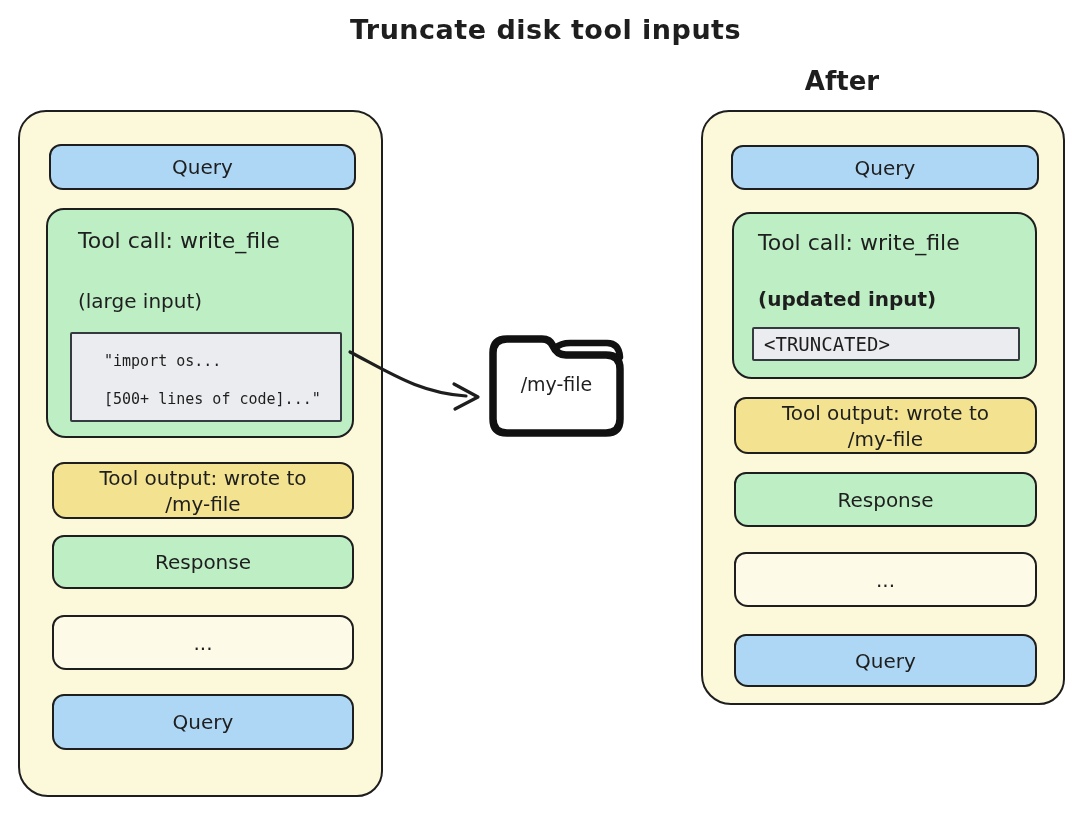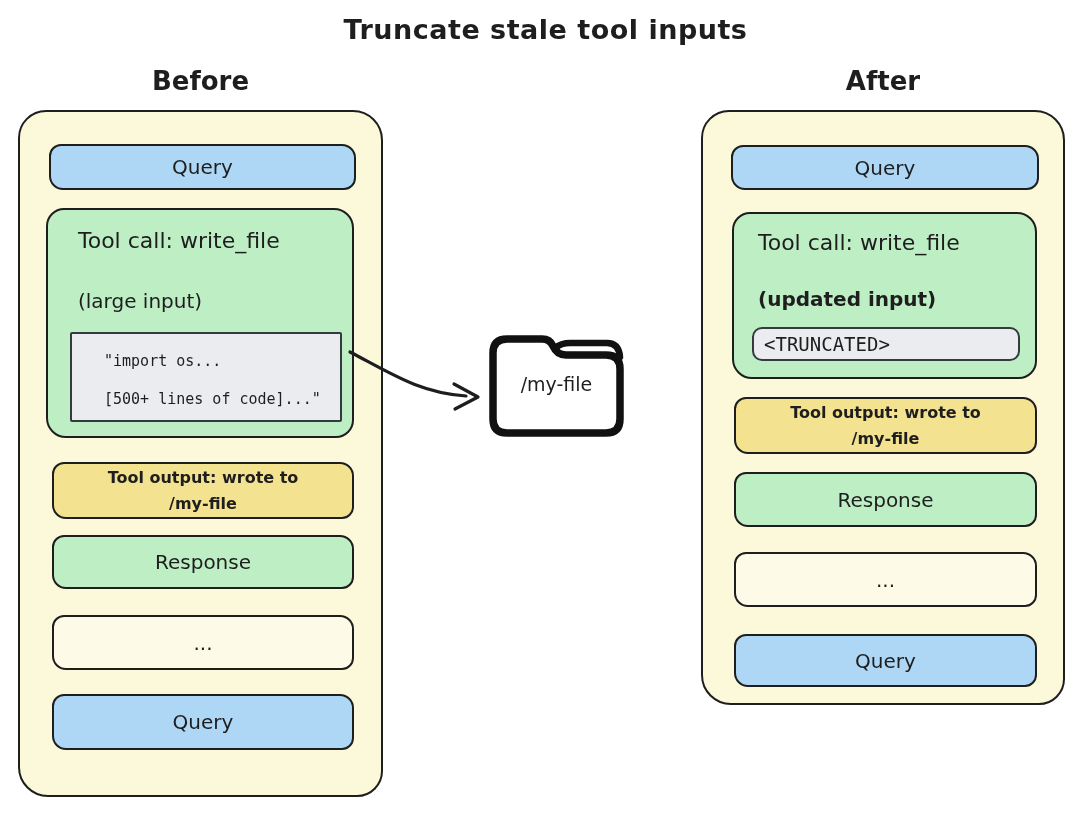--- a/index.html
+++ b/index.html
@@ -13,37 +13,37 @@
     position:relative;width:1091px;height:814px;background:var(--paper);
     font-family:"DejaVu Sans","Liberation Sans",sans-serif;color:var(--ink);
     overflow:hidden;margin:0 auto;
   }
   .title{
     position:absolute;left:0;top:14px;width:100%;text-align:center;
     font-size:27px;font-weight:600;letter-spacing:.5px;
   }
   .col-label{position:absolute;text-align:center;font-size:26px;font-weight:600;}
   .before-label{left:18px;width:365px;top:66px;}
-  .after-label{left:701px;width:364px;top:66px;}
+  .after-label{left:660px;width:364px;top:66px;}
 
   .panel{
     position:absolute;background:var(--panel);border:2.5px solid var(--ink);
     border-radius:28px 30px 26px 30px;
   }
   .before-panel{left:18px;top:110px;width:365px;height:687px;}
   .after-panel{left:701px;top:110px;width:364px;height:595px;}
 
   .box{
     position:absolute;border:2px solid var(--ink);border-radius:12px 14px 12px 14px;
     display:flex;align-items:center;justify-content:center;text-align:center;
     font-size:20px;line-height:26px;
   }
   .blue{background:var(--blue);}
   .green{background:var(--green);}
-  .yellow{background:var(--yellow);font-size:16px;font-weight:bold;}
+  .yellow{background:var(--yellow);font-size:20px;}
   .cream{background:var(--cream);}
 
   
   .b-q-top{left:29px;top:32px;width:307px;height:46px;}
   .b-toolcall{left:26px;top:96px;width:308px;height:230px;border-radius:18px 20px 18px 20px;
     display:block;text-align:left;}
   .b-output{left:32px;top:350px;width:302px;height:57px;}
   .b-response{left:32px;top:423px;width:302px;height:54px;}
   .b-dots{left:32px;top:503px;width:302px;height:55px;}
   .b-q-bottom{left:32px;top:582px;width:302px;height:56px;}
@@ -65,21 +65,21 @@
   .code-box{
     position:absolute;left:22px;top:122px;width:272px;height:90px;
     background:var(--code-bg);border:2px solid var(--code-border);border-radius:2px;
     font-family:"DejaVu Sans Mono","Liberation Mono",monospace;font-size:15px;
     padding:18px 10px 0 32px;
   }
   .code-line{display:block;line-height:19px;margin-bottom:19px;white-space:nowrap;}
 
   .truncated-box{
     position:absolute;left:18px;top:113px;width:268px;height:34px;
-    background:var(--code-bg);border:2px solid var(--code-border);border-radius:10px;
+    background:var(--code-bg);border:2px solid var(--code-border);border-radius:2px;
     font-family:"DejaVu Sans Mono","Liberation Mono",monospace;font-size:19px;
     display:flex;align-items:center;padding-left:10px;
   }
 
   .two-line span{display:block;}
 
   .arrow-overlay{position:absolute;left:0;top:0;width:1091px;height:814px;pointer-events:none;}
 
   .folder-wrap{position:absolute;left:486px;top:333px;width:141px;height:106px;}
   .folder-wrap svg{position:absolute;left:0;top:0;}
@@ -89,22 +89,21 @@
   .folder-caption{
     position:absolute;left:466px;top:443px;width:182px;text-align:center;
     font-size:21px;font-weight:500;
   }
 </style>
 </head>
 <body>
 
 <div class="canvas">
 
-  <div class="title">Truncate stale tool inputs</div>
-  <div class="col-label before-label">Before</div>
+  <div class="title">Truncate disk tool inputs</div>
   <div class="col-label after-label">After</div>
 
   <section class="panel before-panel">
     <div class="box blue b-q-top">Query</div>
 
     <div class="box green b-toolcall">
       <span class="tc-title">Tool call: write_file</span>
       <span class="tc-sub">(large input)</span>
       <div class="code-box">
         <span class="code-line">"import os...</span>

